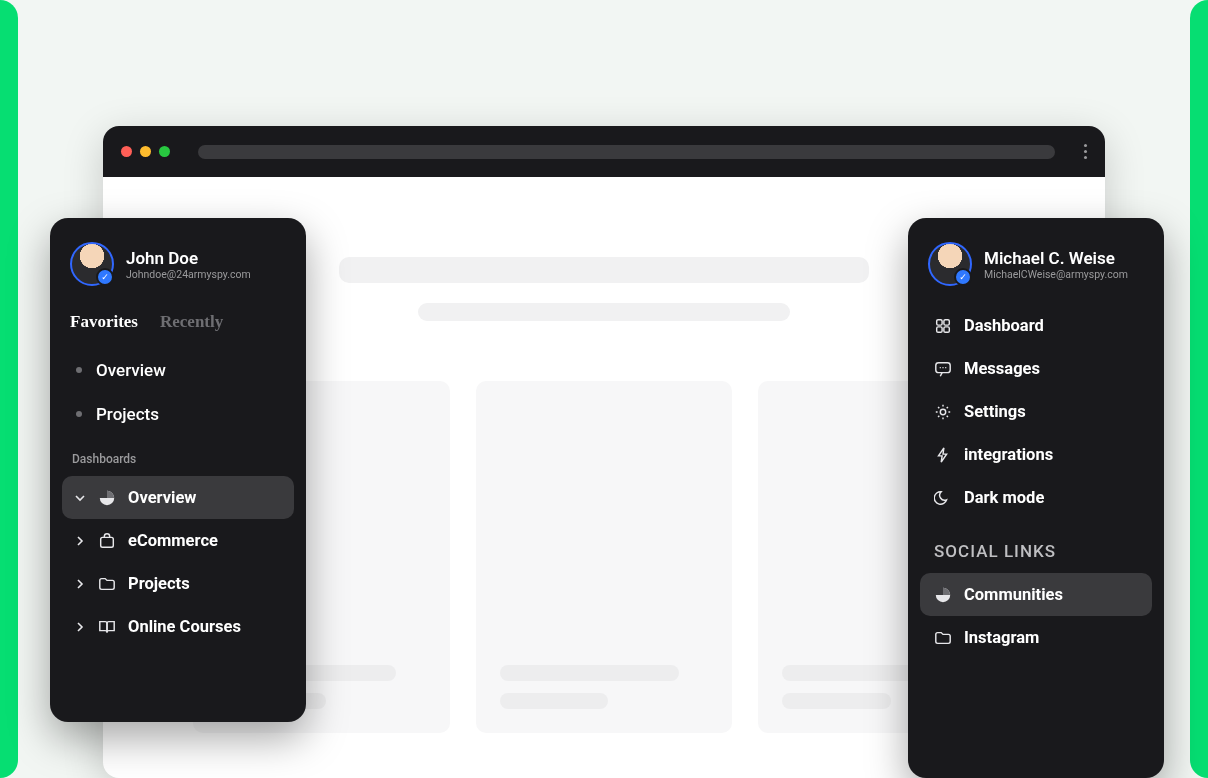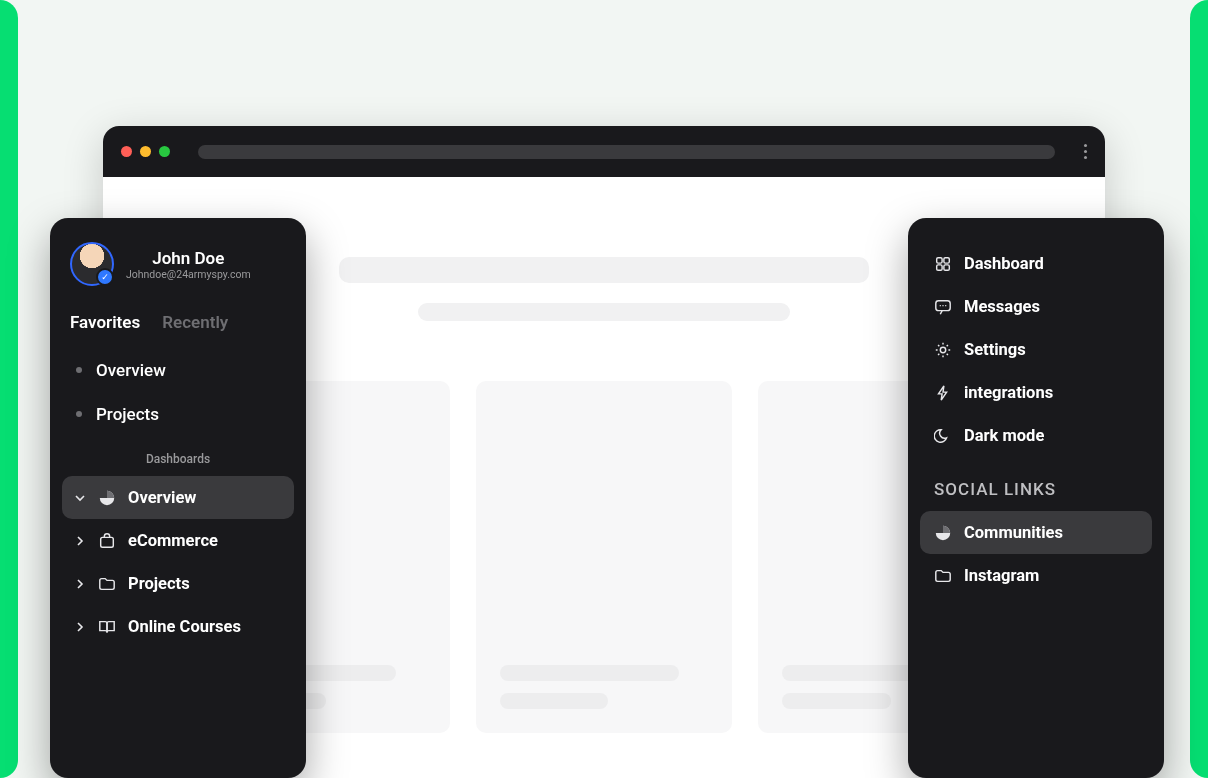--- a/index.html
+++ b/index.html
@@ -51,42 +51,42 @@
   
   .panel {
     position:absolute;
     width:256px;
     background:#19191c;
     color:#fff;
     border-radius:18px;
     box-shadow:0 16px 40px rgba(0,0,0,.35);
     padding:24px 12px 0;
   }
-  .panel.left { left:50px; top:218px; height:560px;text-align:center; }
+  .panel.left { left:50px; top:218px; height:504px; }
   .panel.right{ left:908px; top:218px; height:560px; }
 
   .profile { display:flex; align-items:center; gap:12px; padding:0 8px 18px; }
   .avatar {
     width:44px; height:44px; border-radius:50%;
     background: radial-gradient(circle at 50% 30%, #f5d6b8 0 35%, #2b2b2e 36% 100%);
     border:2px solid #3067ff;
     position:relative;
   }
   .avatar::after{
     content:"✓";
     position:absolute; right:-2px; bottom:-2px;
     width:14px;height:14px;border-radius:50%;
     background:#2f78ff; color:#fff;
     font-size:9px; line-height:14px; text-align:center;
     border:2px solid #19191c;
   }
   .who .name { font-size:17px; font-weight:600; }
   .who .mail { font-size:10.5px; color:#9a9a9c; margin-top:0;}
 
-  .tabs { display:flex; gap:22px; padding:8px 8px 16px; }
+  .tabs { display:flex; gap:22px; padding:8px 8px 16px;font-family:Liberation Serif, serif; }
   .tabs span { font-size:17px; font-weight:600; color:#6e6e72; cursor:pointer;}
   .tabs span.on{ color:#fff; }
 
   .bullet-item{
     display:flex; align-items:center; gap:14px;
     padding:12px 14px; font-size:17px; font-weight:500;
     cursor:pointer;
   }
   .bullet-item::before{content:""; width:6px;height:6px;border-radius:50%;background:#6e6e72;}
 
@@ -231,20 +231,27 @@
       <svg viewBox="0 0 20 20">
           <path d="M2 4 h6 a2 2 0 0 1 2 2 v10 a2 2 0 0 0-2-2 H2 Z"></path>
           <path d="M18 4 h-6 a2 2 0 0 0-2 2 v10 a2 2 0 0 1 2-2 h6 Z"></path>
         </svg>
     </span>
     <span>Online Courses</span>
   </div>
 </div>
 
 <div class="panel right">
+  <div class="profile">
+    <div class="avatar"></div>
+    <div class="who">
+      <div class="name">Michael C. Weise</div>
+      <div class="mail">MichaelCWeise@armyspy.com</div>
+    </div>
+  </div>
 
   <div class="nav-item simple">
     <span class="ico">
       <svg viewBox="0 0 20 20">
           <rect x="3" y="3" width="6" height="6" rx="1.5"></rect>
           <rect x="11" y="3" width="6" height="6" rx="1.5"></rect>
           <rect x="3" y="11" width="6" height="6" rx="1.5"></rect>
           <rect x="11" y="11" width="6" height="6" rx="1.5"></rect>
         </svg>
     </span>

